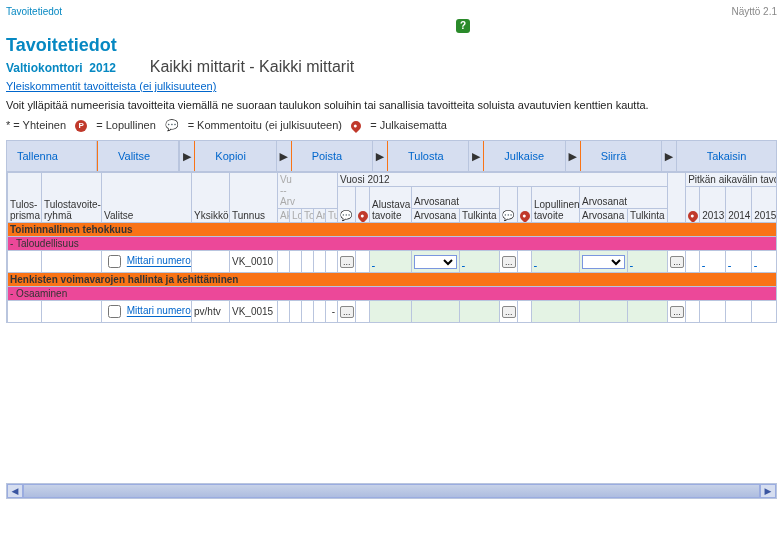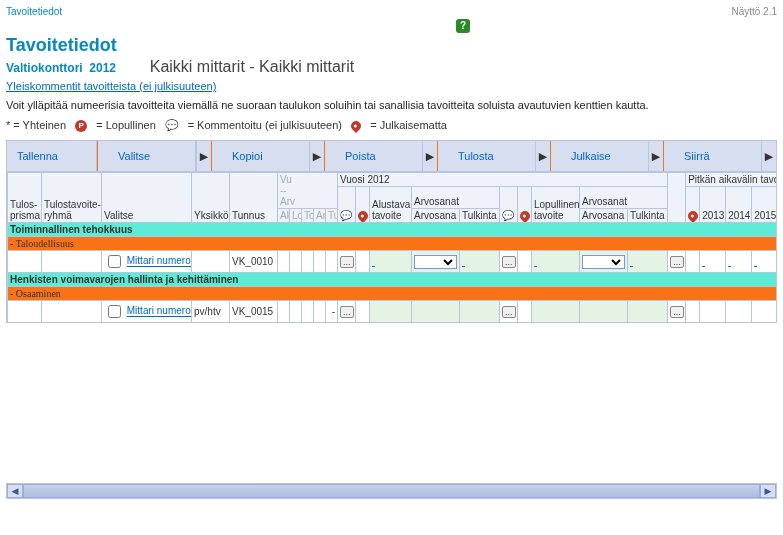--- a/index.html
+++ b/index.html
@@ -121,22 +121,22 @@
     background: #EEF2F9;
     font-weight: normal;
     color: #333;
     text-align: left;
     vertical-align: bottom;
   }
   th.vcenter { vertical-align: middle; text-align: center; }
   th.blue-block { background: #C7D2E8; }
   .green-cell { background: #E4F3E4; }
   .link-cell a { color: #0066CC; text-decoration: underline; cursor: pointer; }
-  .row-head { font-weight: bold; background: #5eead4; }
-  .row-sub { background: #f97316; font-family: Liberation Serif, serif; }
+  .row-head { font-weight: bold; background: #f97316; }
+  .row-sub { background: #ec4899; }
   .chk { vertical-align: middle; }
   .ellipsis-btn {
     border: 1px solid #888;
     background: #f0f0f0;
     font-size: 9px;
     padding: 0 2px;
     line-height: 10px;
     cursor: pointer;
     display: inline-block;
     border-radius: 2px;
@@ -219,20 +219,21 @@
     <div class="arrow">▶</div>
     <div class="tb">Poista</div>
     <div class="arrow">▶</div>
     <div class="tb">Tulosta</div>
     <div class="arrow">▶</div>
     <div class="tb">Julkaise</div>
     <div class="arrow">▶</div>
     <div class="tb">Siirrä</div>
     <div class="arrow">▶</div>
   </div>
+  <div class="tb back">Takaisin</div>
 </div>
 
 <div class="grid-wrap">
 <table class="grid">
   <colgroup>
     <col style="width:34px">
         <col style="width:60px">
         <col style="width:90px">
     <col style="width:38px">
         <col style="width:48px">

